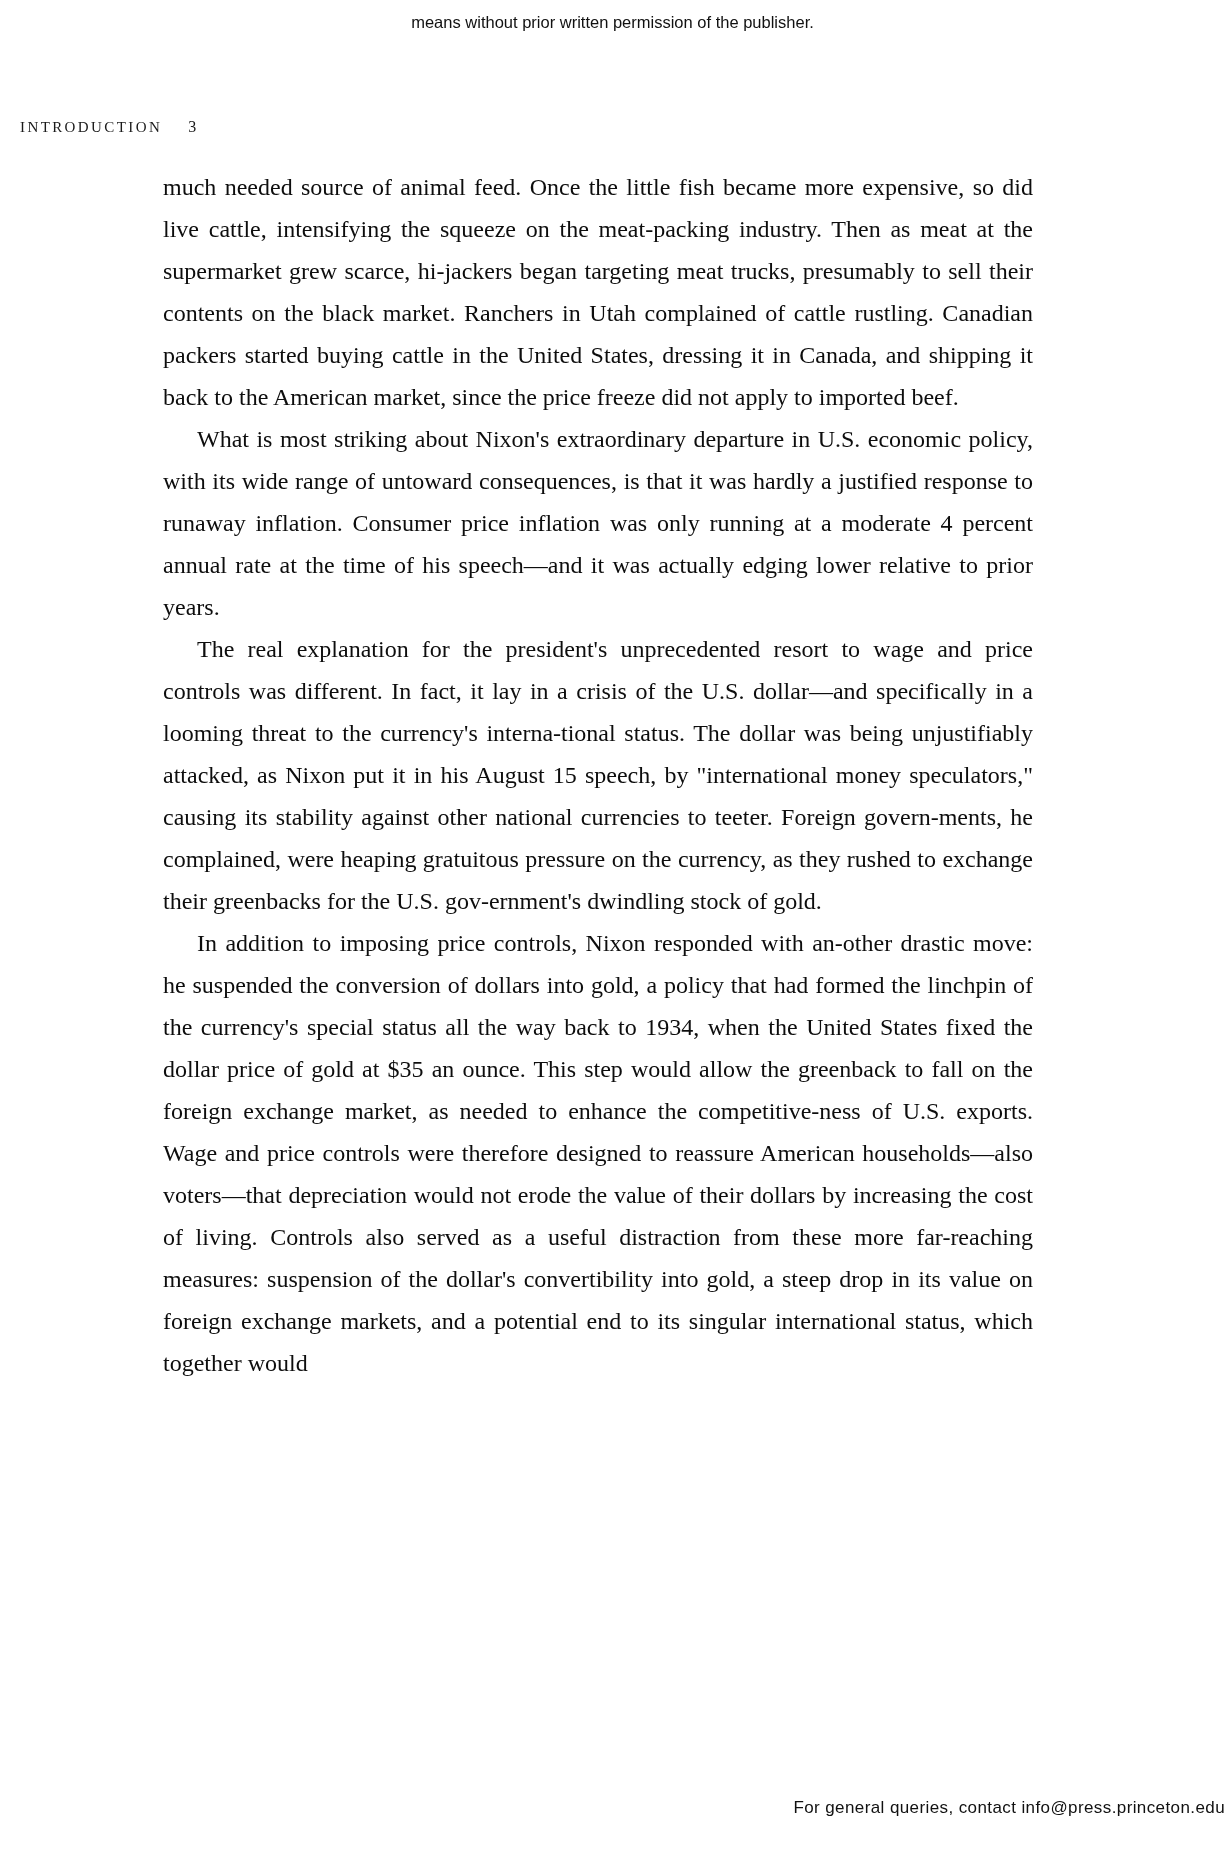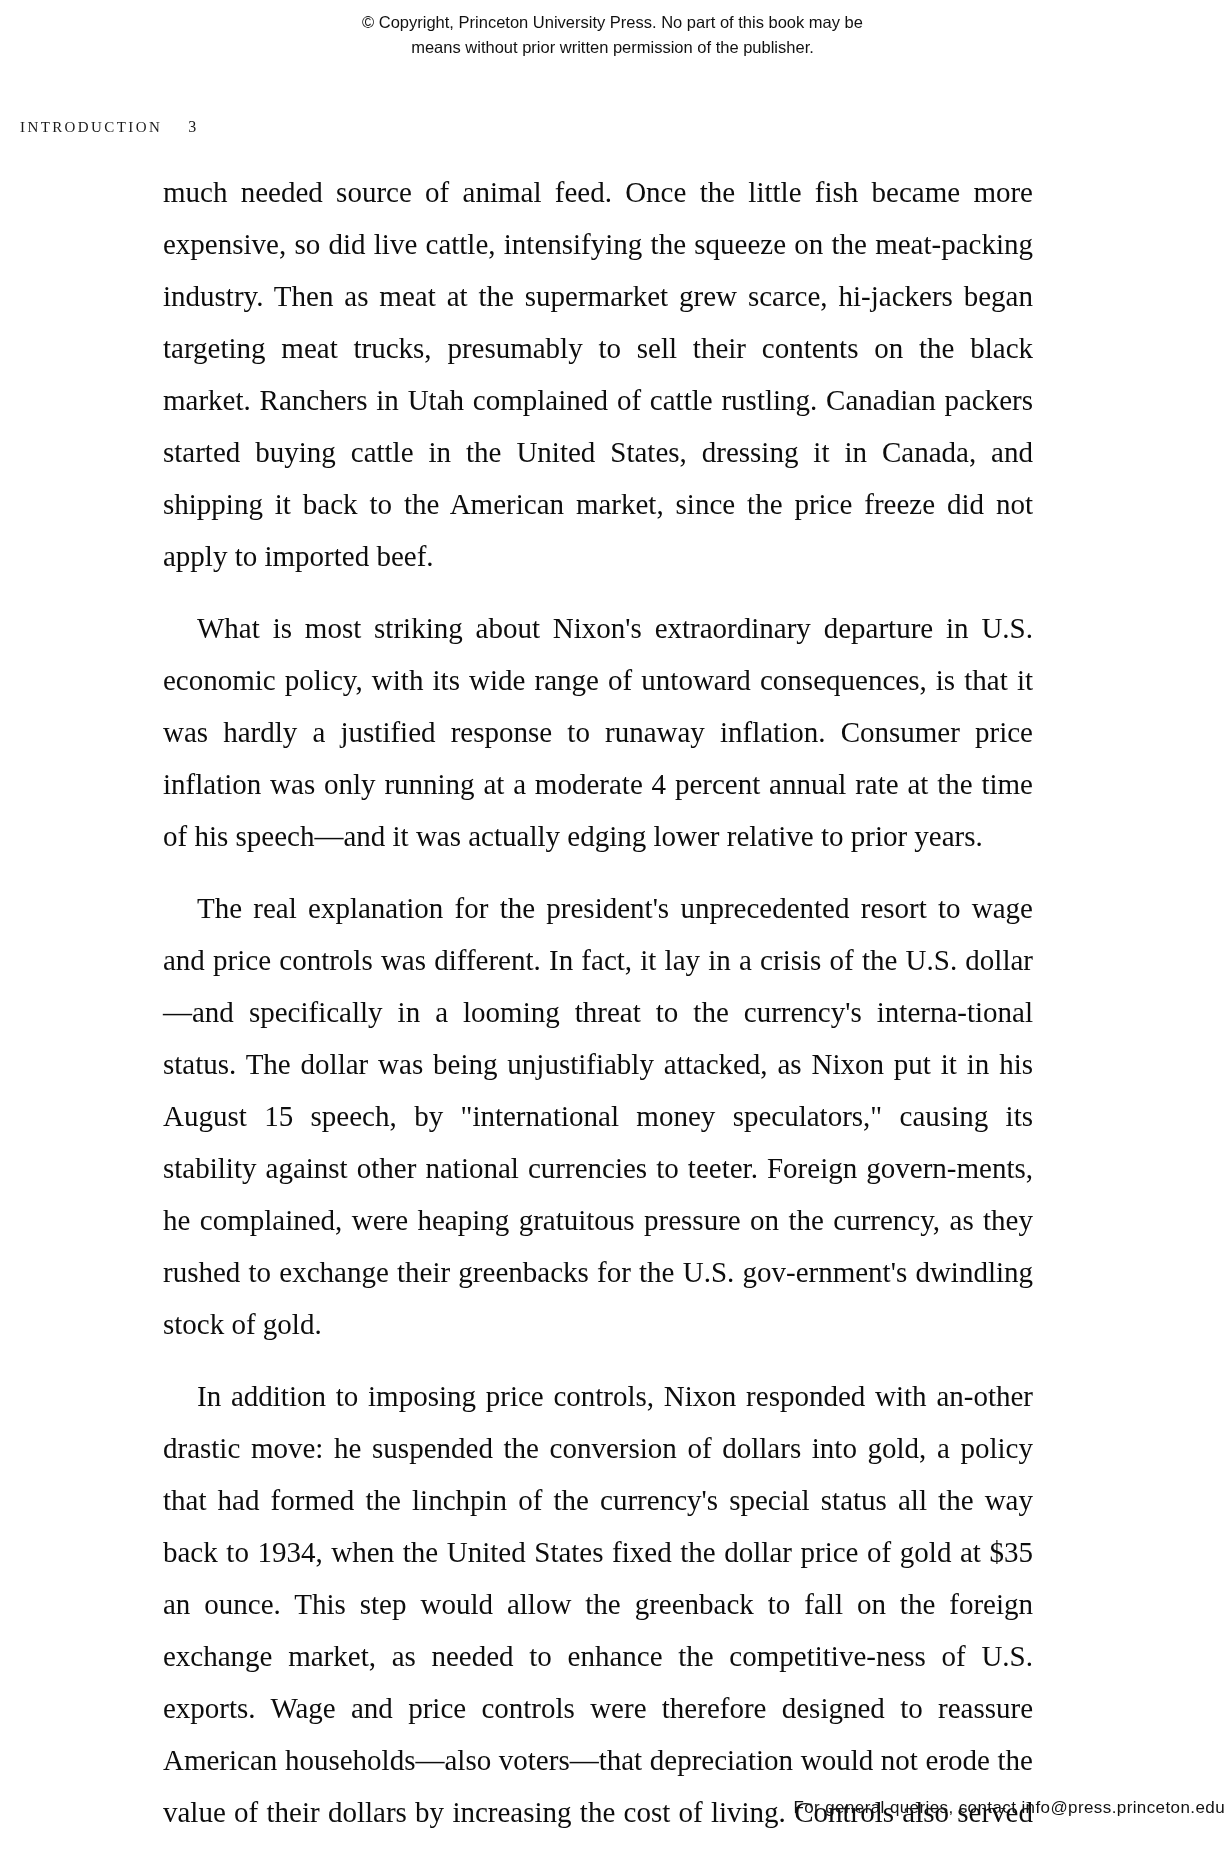--- a/index.html
+++ b/index.html
@@ -50,49 +50,47 @@
 
   .page-body {
     position: absolute;
     top: 166px;
     left: 163px;
     width: 870px;
   }
 
   .para {
     margin: 0;
-    font-size: 29px;
-    line-height: 52px;
+    font-size: 24px;
+    line-height: 42px;
     text-align: justify;
     text-justify: inter-word;
     color: #0d0d0d;
     hyphens: manual;
   }
   .para.indented {
     text-indent: 34px;
-    margin-top: 20px;
   }
 
   .footer-note {
     position: absolute;
     bottom: 32px;
     left: 0;
     width: 1225px;
     text-align: right;
     font-family: "Liberation Sans", sans-serif;
     font-size: 17px;
     letter-spacing: 0.4px;
     color: #111111;
   }
 </style>
 </head>
 <body>
 
 <div class="copyright-notice">
-  <span class="line">© Copyright, Princeton University Press. No part of this book may be</span>
   <span class="line">means without prior written permission of the publisher.</span>
 </div>
 
 <div class="running-head">
   <span>INTRODUCTION</span><span class="folio">3</span>
 </div>
 
 <div class="page-body">
   <p class="para">much needed source of animal feed. Once the little fish became more expensive, so did live cattle, intensifying the squeeze on the meat-packing industry. Then as meat at the supermarket grew scarce, hi-jackers began targeting meat trucks, presumably to sell their contents on the black market. Ranchers in Utah complained of cattle rustling. Canadian packers started buying cattle in the United States, dressing it in Canada, and shipping it back to the American market, since the price freeze did not apply to imported beef.</p>
   <p class="para indented">What is most striking about Nixon's extraordinary departure in U.S. economic policy, with its wide range of untoward consequences, is that it was hardly a justified response to runaway inflation. Consumer price inflation was only running at a moderate 4 percent annual rate at the time of his speech—and it was actually edging lower relative to prior years.</p>

